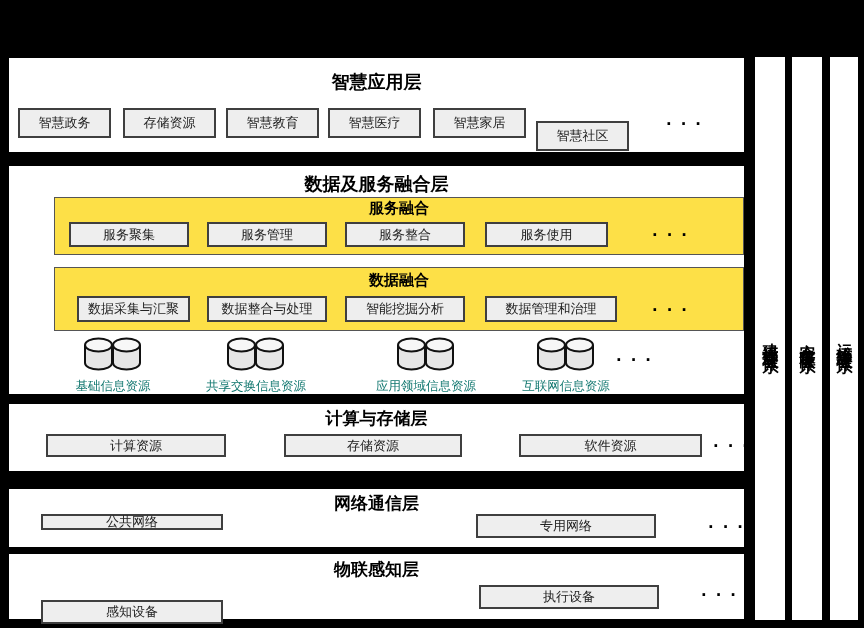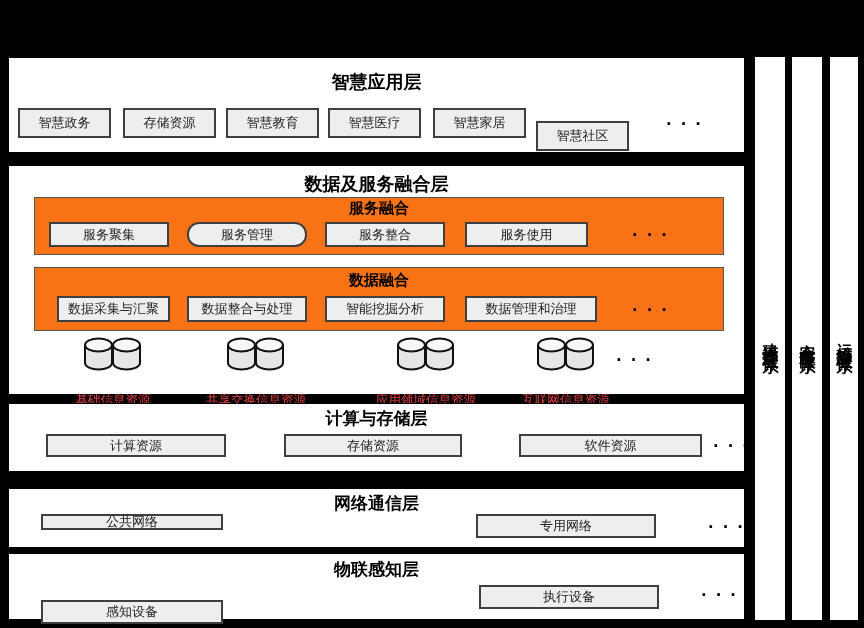--- a/index.html
+++ b/index.html
@@ -22,36 +22,36 @@
   .t-lg{font-size:18px;}
   .t-md{font-size:17px;}
   .box{
     position:absolute;box-sizing:border-box;
     background:#eeeeee;border:2px solid #3f3f3f;
     display:flex;align-items:center;justify-content:center;
     font-size:13px;color:#222;white-space:nowrap;
   }
   .group{
     position:absolute;box-sizing:border-box;
-    background:#f97316;border:1.5px solid #555;
+    background:#fde047;border:1.5px solid #555;margin-left:20px;
   }
   .group-title{
     position:absolute;left:0;right:0;text-align:center;
     font-weight:bold;font-size:15px;color:#000;
   }
   .dots{
     position:absolute;display:flex;align-items:center;
     font-weight:bold;font-size:16px;letter-spacing:5px;color:#000;
     font-family:"DejaVu Sans Mono",monospace;
   }
   .res-group{
     position:absolute;width:150px;
     display:flex;flex-direction:column;align-items:center;
   }
-  .res-label{font-size:12.5px;color:#ef4444;margin-top:18px;white-space:nowrap;text-align:right;}
+  .res-label{font-size:12.5px;color:#0f766e;margin-top:4px;white-space:nowrap;text-align:right;}
   .pillar{
     position:absolute;top:57px;height:563px;
     background:#ffffff;box-sizing:border-box;
     display:flex;align-items:center;justify-content:center;
   }
   .pillar-text{
     writing-mode:vertical-rl;text-orientation:upright;
     font-weight:bold;font-size:16px;color:#000;letter-spacing:3px;
   }
 </style>
@@ -70,21 +70,21 @@
     <div class="box" style="left:527px;top:50px;width:93px;height:30px;margin-top:13px;">智慧社区</div>
     <div class="dots" style="left:655px;top:50px;height:30px;">···</div>
   </div>
 
   <div class="panel" style="top:165px;height:230px;">
     <div class="layer-title t-lg" style="top:6px;">数据及服务融合层</div>
 
     <div class="group" style="left:25px;top:31px;width:690px;height:58px;">
       <div class="group-title" style="top:1px;">服务融合</div>
       <div class="box" style="left:14px;top:24px;width:120px;height:25px;">服务聚集</div>
-      <div class="box" style="left:152px;top:24px;width:120px;height:25px;border-radius:12px;">服务管理</div>
+      <div class="box" style="left:152px;top:24px;width:120px;height:25px;">服务管理</div>
       <div class="box" style="left:290px;top:24px;width:120px;height:25px;">服务整合</div>
       <div class="box" style="left:430px;top:24px;width:123px;height:25px;">服务使用</div>
       <div class="dots" style="left:595px;top:24px;height:25px;">···</div>
     </div>
 
     <div class="group" style="left:25px;top:101px;width:690px;height:64px;">
       <div class="group-title" style="top:3px;">数据融合</div>
       <div class="box" style="left:22px;top:28px;width:113px;height:26px;">数据采集与汇聚</div>
       <div class="box" style="left:152px;top:28px;width:120px;height:26px;">数据整合与处理</div>
       <div class="box" style="left:290px;top:28px;width:120px;height:26px;">智能挖掘分析</div>

